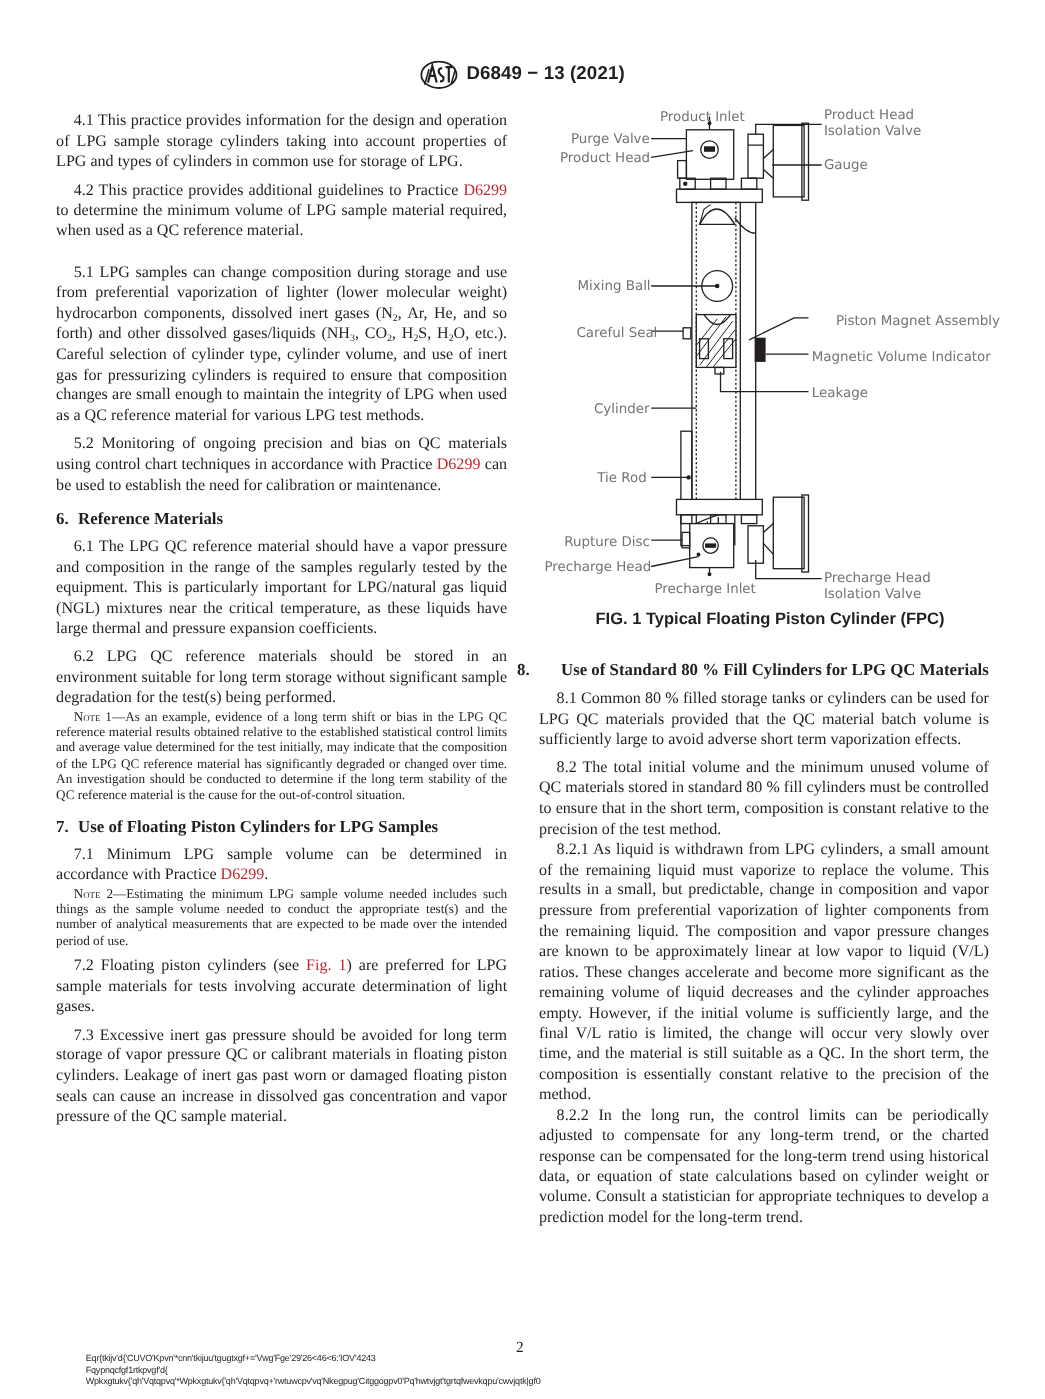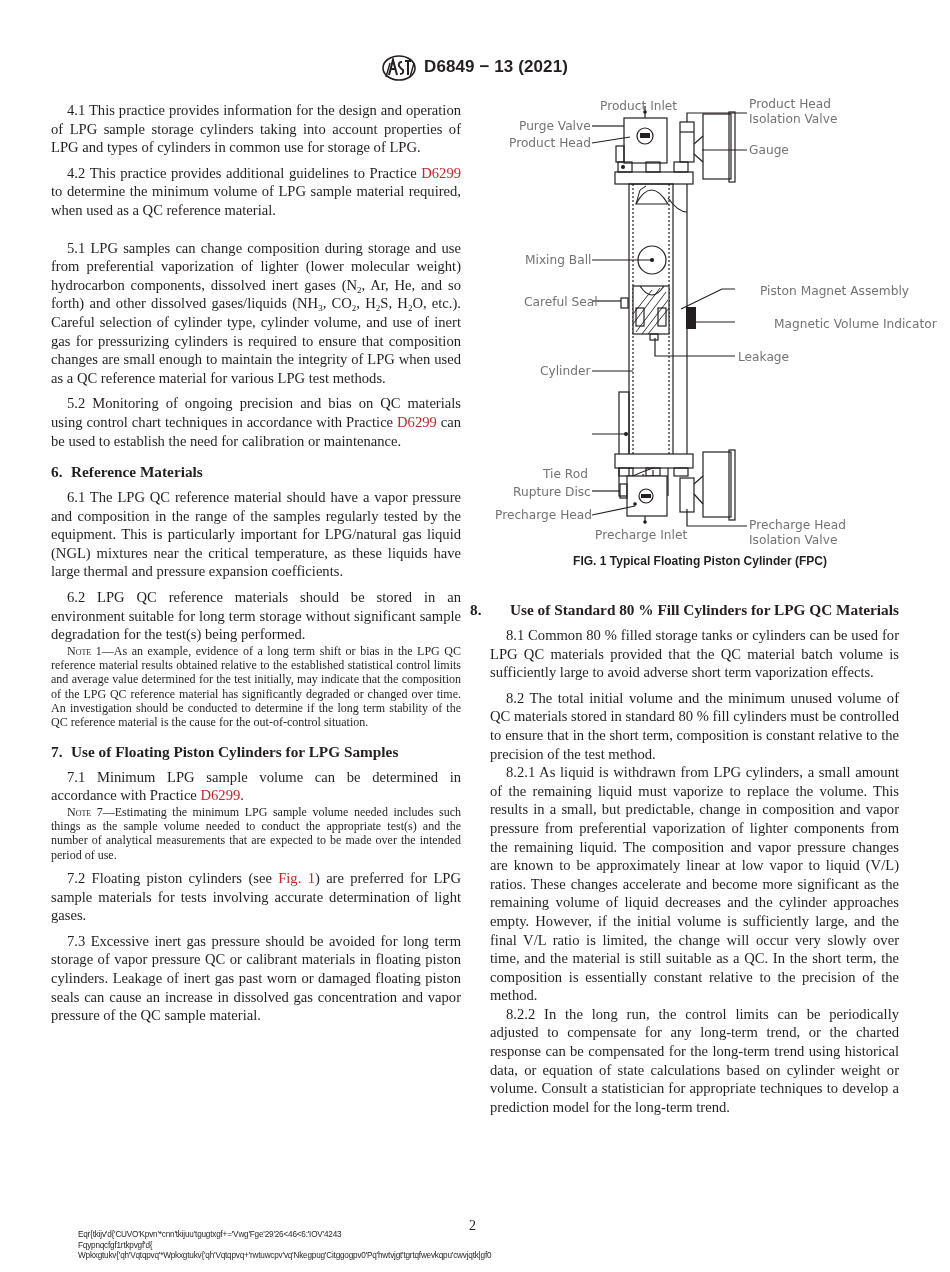--- a/index.html
+++ b/index.html
@@ -19,21 +19,21 @@
   p.note { font-size: 12px; line-height: 14.3px; text-indent: 16px; }
   .sc { font-variant: small-caps; }
   a, .link { color: #c1272d; text-decoration: none; }
   sub { font-size: 9px; line-height: 0; vertical-align: -3px; }
   .gap-h { height: 12px; }
   .gap-p { height: 7px; }
   .figure { position: absolute; left: 490px; top: 94px; width: 420px; height: 480px; }
   .figure svg { position: absolute; left: 0; top: 0; }
   .fig-label { position: absolute; font-family: "DejaVu Sans", "Liberation Sans", sans-serif; font-size: 12.2px; color: #737373; white-space: nowrap; line-height: 15px; }
   .fig-caption { position: absolute; left: 0; top: 460px; width: 420px; text-align: center;
-         font-family: "Liberation Sans", "DejaVu Sans", sans-serif; font-weight: bold; font-size: 12px; }
+         font-family: "Liberation Sans", "DejaVu Sans", sans-serif; font-weight: bold; font-size: 15px; }
   .page-num { position: absolute; left: 469px; top: 1218px; font-size: 14px; }
   .footer { position: absolute; left: 78px; top: 1230px; font-family: "Liberation Sans", "DejaVu Sans", sans-serif; font-size: 8.2px; line-height: 10.6px; color: #231f20; letter-spacing: -0.2px; }
 </style>
 </head>
 <body>
 
 <div class="header">
   <svg class="logo" viewBox="0 0 38 26">
     <ellipse cx="19" cy="13" rx="16" ry="12" fill="none" stroke="#231f20" stroke-width="1.6"></ellipse>
     <path d="M9 20 L13 5 L17 20 M10.5 14 L15.5 14" stroke="#231f20" stroke-width="2" fill="none"></path>
@@ -61,21 +61,21 @@
   <div class="gap-p"></div>
   <p>6.1 The LPG QC reference material should have a vapor pressure and composition in the range of the samples regularly tested by the equipment. This is particularly important for LPG/natural gas liquid (NGL) mixtures near the critical temperature, as these liquids have large thermal and pressure expansion coefficients.</p>
   <div class="gap-p"></div>
   <p>6.2 LPG QC reference materials should be stored in an environment suitable for long term storage without significant sample degradation for the test(s) being performed.</p>
   <p class="note"><span class="sc">Note 1</span><span>—As an example, evidence of a long term shift or bias in the LPG QC reference material results obtained relative to the established statistical control limits and average value determined for the test initially, may indicate that the composition of the LPG QC reference material has significantly degraded or changed over time. An investigation should be conducted to determine if the long term stability of the QC reference material is the cause for the out-of-control situation.</span></p>
   <div class="gap-h"></div>
 
   <h2><span class="num">7.</span><span>Use of Floating Piston Cylinders for LPG Samples</span></h2>
   <div class="gap-p"></div>
   <p><span>7.1 Minimum LPG sample volume can be determined in accordance with Practice </span><a class="link">D6299</a><span>.</span></p>
-  <p class="note"><span class="sc">Note 7</span><span>—Estimating the minimum LPG sample volume needed includes such things as the sample volume needed to conduct the appropriate test(s) and the number of analytical measurements that are expected to be made over the intended period of use.</span></p>
+  <p class="note"><span class="sc">Note 2</span><span>—Estimating the minimum LPG sample volume needed includes such things as the sample volume needed to conduct the appropriate test(s) and the number of analytical measurements that are expected to be made over the intended period of use.</span></p>
   <div class="gap-p"></div>
   <p><span>7.2 Floating piston cylinders (see </span><a class="link">Fig. 1</a><span>) are preferred for LPG sample materials for tests involving accurate determination of light gases.</span></p>
   <div class="gap-p"></div>
   <p>7.3 Excessive inert gas pressure should be avoided for long term storage of vapor pressure QC or calibrant materials in floating piston cylinders. Leakage of inert gas past worn or damaged floating piston seals can cause an increase in dissolved gas concentration and vapor pressure of the QC sample material.</p>
 </div>
 
 <div class="figure">
   <svg width="420" height="460" viewBox="0 0 420 460" fill="none" stroke="#231f20" stroke-width="1.2">
 
     <rect x="134" y="24" width="43" height="45" fill="#fff"></rect>
@@ -175,24 +175,24 @@
   </svg>
 
   <span class="fig-label" style="left:110px; top:5px;">Product Inlet</span>
   <span class="fig-label" style="left:29px; top:25px;text-align:center;">Purge Valve</span>
   <span class="fig-label" style="left:19px; top:42px;">Product Head</span>
   <span class="fig-label" style="left:259px; top:3px;"><span>Product Head</span><br><span>Isolation Valve</span></span>
   <span class="fig-label" style="left:259px; top:49px;">Gauge</span>
   <span class="fig-label" style="left:35px; top:159px;">Mixing Ball</span>
   <span class="fig-label" style="left:34px; top:201px;">Careful Seal</span>
   <span class="fig-label" style="left:248px; top:190px;margin-left:22px;">Piston Magnet Assembly</span>
-  <span class="fig-label" style="left:248px; top:223px;margin-left:36px;">Magnetic Volume Indicator</span>
+  <span class="fig-label" style="left:248px; top:223px;">Magnetic Volume Indicator</span>
   <span class="fig-label" style="left:248px; top:256px;">Leakage</span>
   <span class="fig-label" style="left:50px; top:270px;">Cylinder</span>
-  <span class="fig-label" style="left:53px; top:333px;margin-top:40px;">Tie Rod</span>
+  <span class="fig-label" style="left:53px; top:333px;">Tie Rod</span>
   <span class="fig-label" style="left:23px; top:391px;">Rupture Disc</span>
   <span class="fig-label" style="left:5px; top:414px;">Precharge Head</span>
   <span class="fig-label" style="left:105px; top:434px;">Precharge Inlet</span>
   <span class="fig-label" style="left:259px; top:424px;"><span>Precharge Head</span><br><span>Isolation Valve</span></span>
 
   <div class="fig-caption">FIG. 1 Typical Floating Piston Cylinder (FPC)</div>
 </div>
 
 <div class="col col-right">
   <h2 class="hang"><span class="num">8.</span><span>Use of Standard 80 % Fill Cylinders for LPG QC Materials</span></h2>

